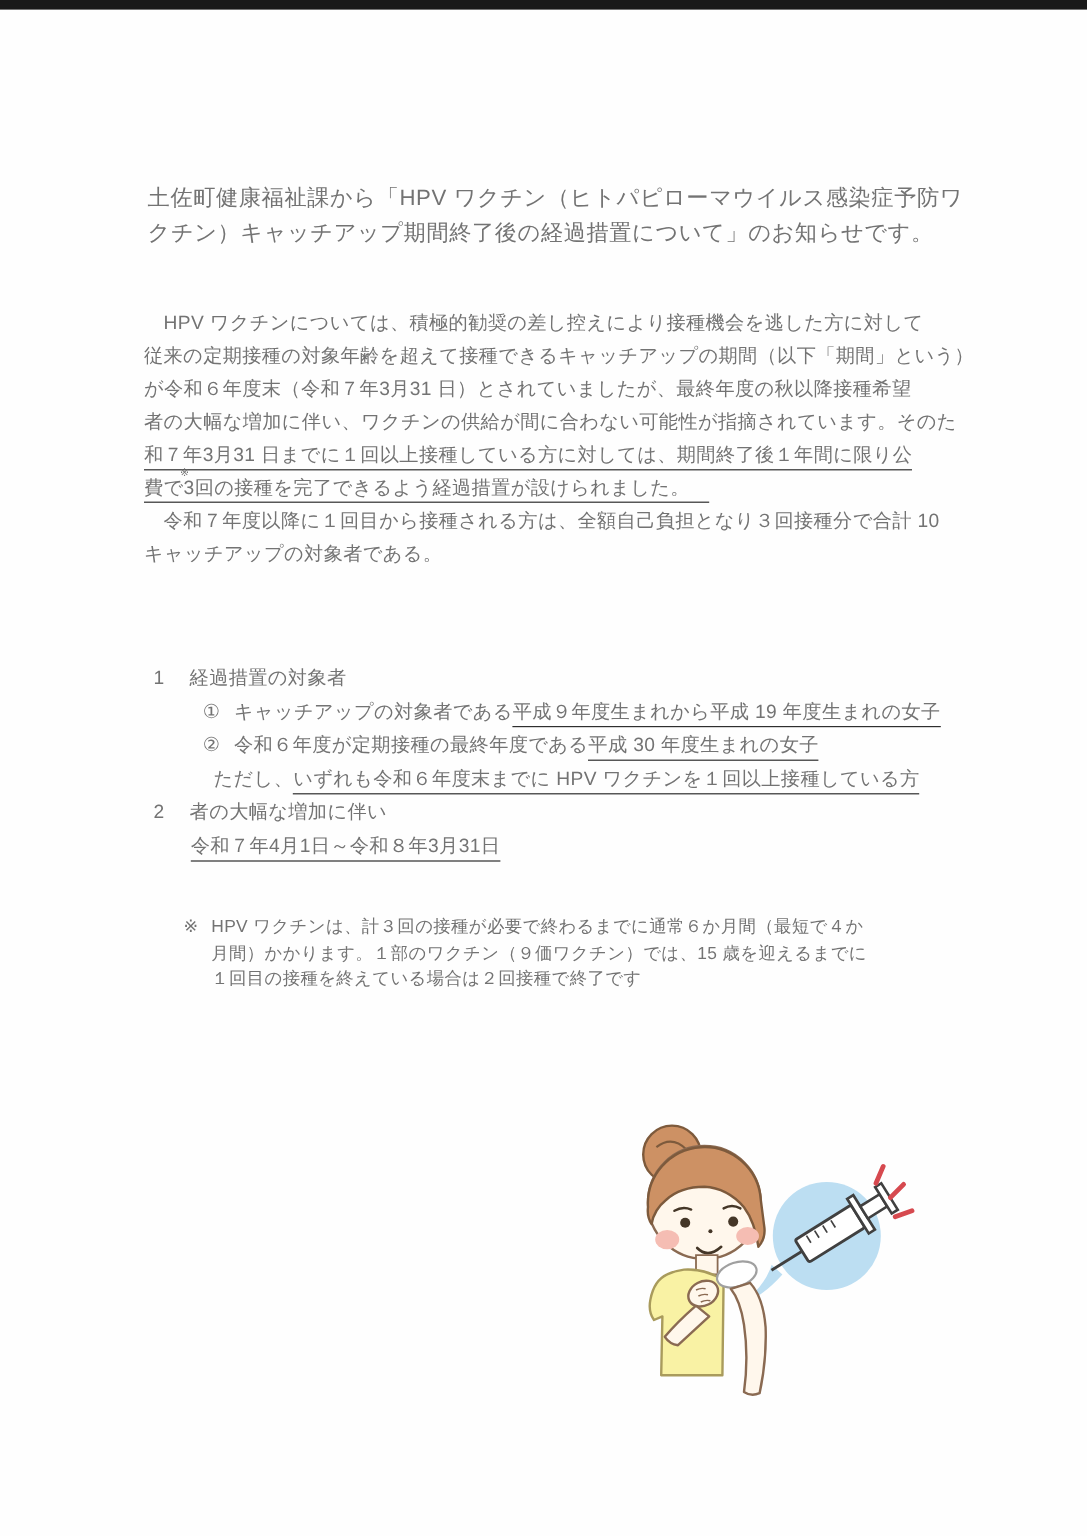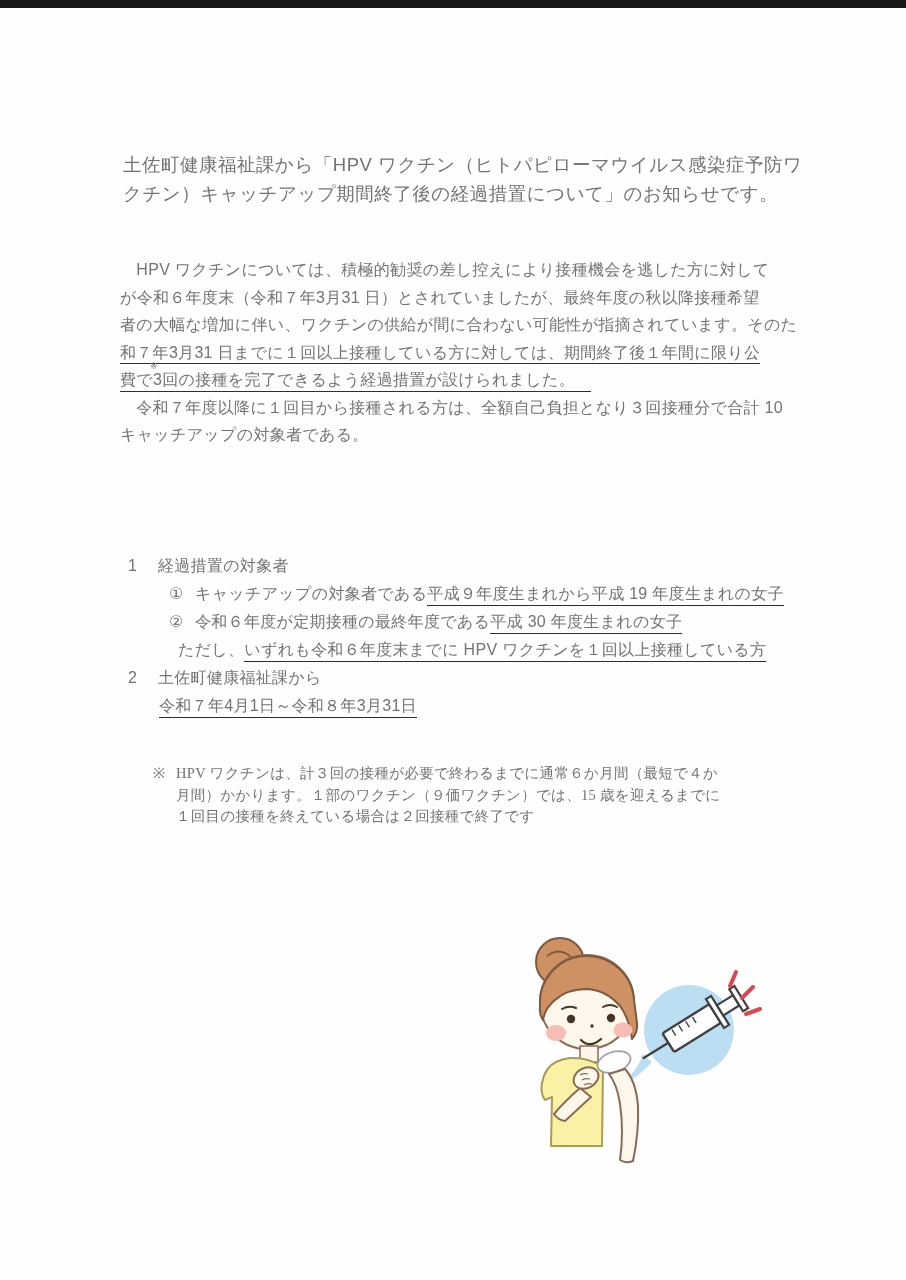--- a/index.html
+++ b/index.html
@@ -29,54 +29,55 @@
   .period { padding-left:31px; }
 
   .u { border-bottom:1.6px solid #2e2e2e; padding-bottom:2.5px; }
   .u-ext { padding-right:16px; }
 
   .refwrap { position:relative; }
   .refmark { position:absolute; top:-9px; left:-3px; font-size:9px; line-height:1; letter-spacing:0; }
 
   .footnote { position:absolute; left:153px; top:763px; width:640px;
               font-size:14.5px; line-height:21.5px; letter-spacing:0.3px; }
-  .footnote .fline { white-space:pre;font-family:Liberation Serif, serif; }
+  .footnote .fline { white-space:pre; }
   .fmark { display:inline-block; width:23px; }
   .cont { padding-left:23px; }
 
   .illus { position:absolute; left:490px; top:928px; width:300px; height:252px; }
 </style>
 </head>
 <body>
 
 <div class="page">
 
   <div class="topbar"></div>
 
   <div class="title">
     <div class="line">土佐町健康福祉課から「HPV ワクチン（ヒトパピローマウイルス感染症予防ワ</div>
     <div class="line">クチン）キャッチアップ期間終了後の経過措置について」のお知らせです。</div>
   </div>
 
   <div class="intro">
     <div class="line"><span>　HPV ワクチンについては、積極的勧奨の差し控えにより接種機会を逃した方に対して</span></div>
+    <div class="line"><span>従来の定期接種の対象年齢を超えて接種できるキャッチアップの期間（以下「期間」という）</span></div>
     <div class="line"><span>が令和６年度末（令和７年3月31 日）とされていましたが、最終年度の秋以降接種希望</span></div>
     <div class="line"><span>者の大幅な増加に伴い、ワクチンの供給が間に合わない可能性が指摘されています。そのた</span></div>
     <div class="line"><span class="u">和７年3月31 日までに１回以上接種している方に対しては、期間終了後１年間に限り公</span></div>
     <div class="line"><span class="u u-ext"><span>費で</span><span class="refwrap"><span class="refmark">※</span><span>3</span></span><span>回の接種を完了できるよう経過措置が設けられました。</span></span></div>
     <div class="line"><span>　令和７年度以降に１回目から接種される方は、全額自己負担となり３回接種分で合計 10</span></div>
     <div class="line"><span>キャッチアップの対象者である。</span></div>
   </div>
 
   <div class="sections">
     <div class="line"><span class="no">1</span><span>経過措置の対象者</span></div>
     <div class="line sub"><span class="marker">①</span><span>キャッチアップの対象者である</span><span class="u">平成９年度生まれから平成 19 年度生まれの女子</span></div>
     <div class="line sub"><span class="marker">②</span><span>令和６年度が定期接種の最終年度である</span><span class="u">平成 30 年度生まれの女子</span></div>
     <div class="line note"><span>ただし、</span><span class="u">いずれも令和６年度末までに HPV ワクチンを１回以上接種している方</span></div>
-    <div class="line"><span class="no">2</span><span>土佐町健康福祉課から</span></div>
+    <div class="line"><span class="no">2</span><span>者の大幅な増加に伴い</span></div>
     <div class="line period"><span class="u">令和７年4月1日～令和８年3月31日</span></div>
   </div>
 
   <div class="footnote">
     <div class="fline"><span class="fmark">※</span><span>HPV ワクチンは、計３回の接種が必要で終わるまでに通常６か月間（最短で４か</span></div>
     <div class="fline cont">月間）かかります。１部のワクチン（９価ワクチン）では、15 歳を迎えるまでに</div>
     <div class="fline cont">１回目の接種を終えている場合は２回接種で終了です</div>
   </div>
 
   <svg class="illus" viewBox="0 0 300 252" xmlns="http://www.w3.org/2000/svg">

